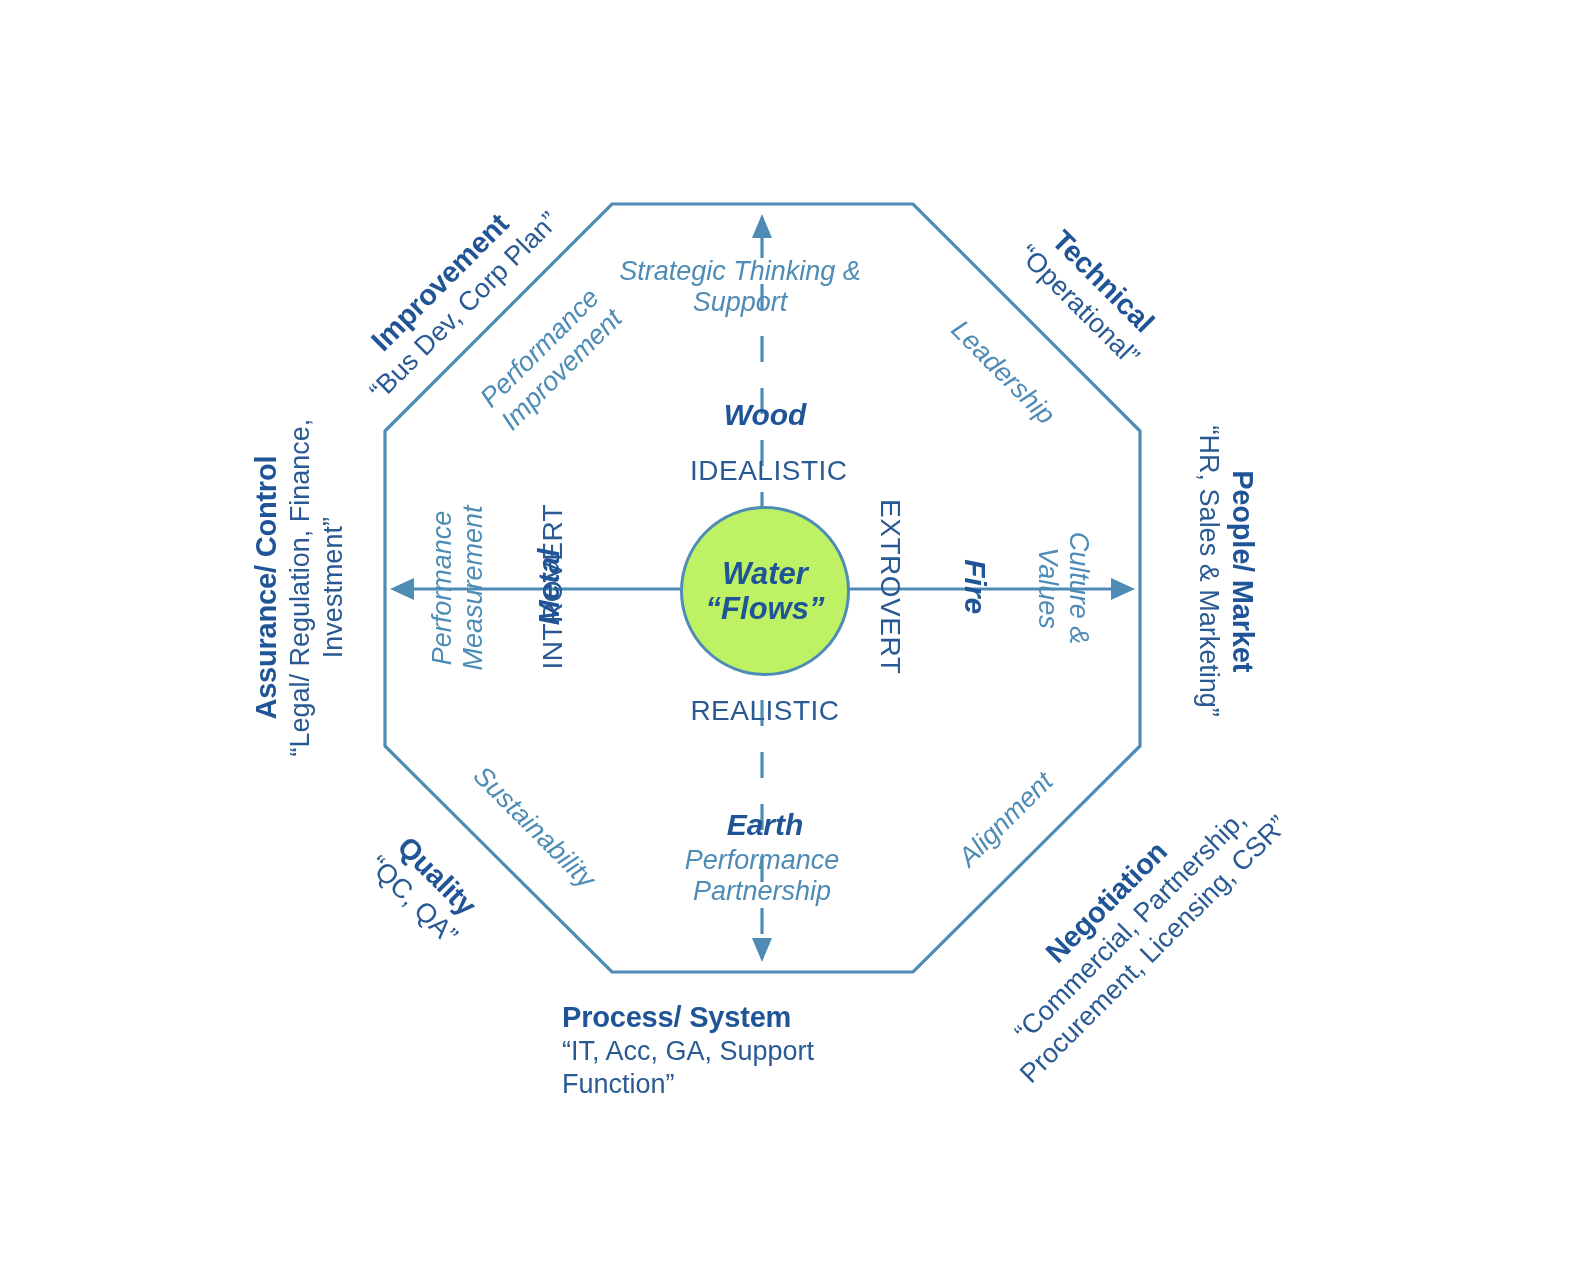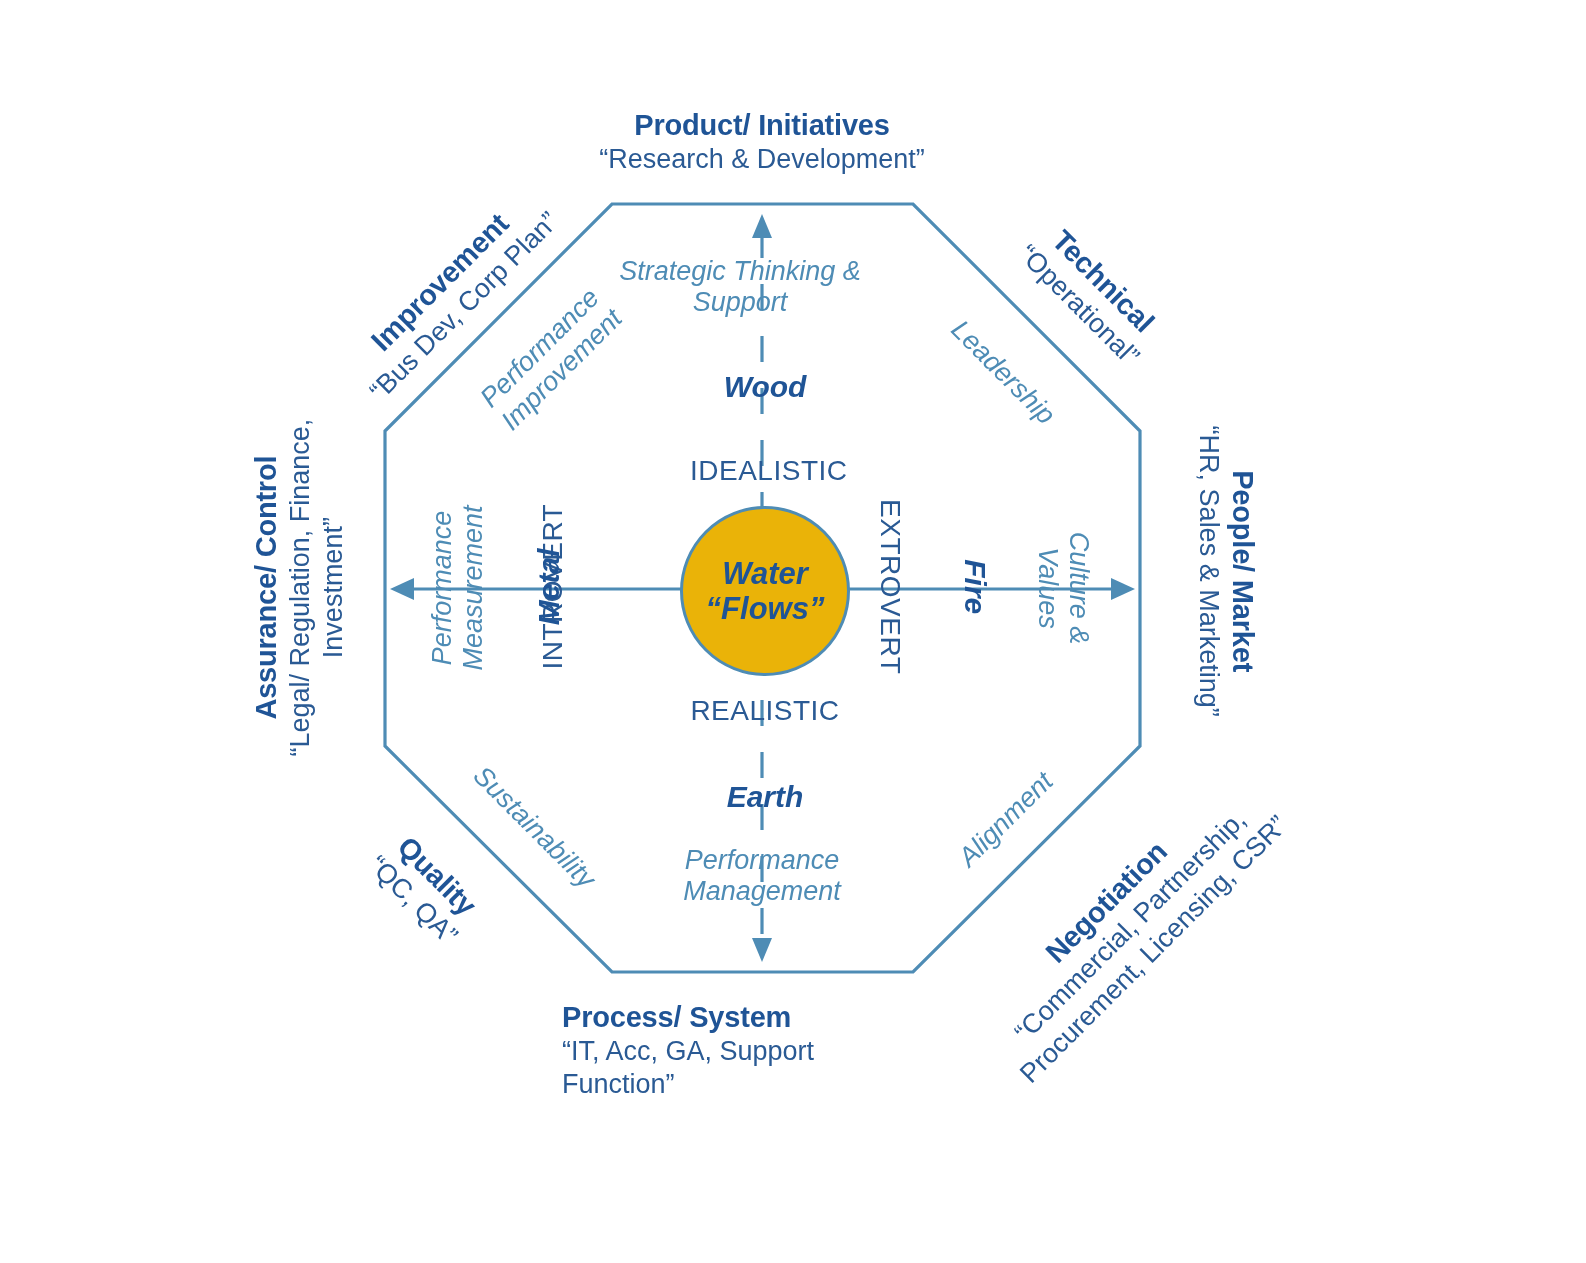--- a/index.html
+++ b/index.html
@@ -56,20 +56,21 @@
     font-size: 27px;
     line-height: 1.15;
     text-align: center;
   }
   
   .element {
     color: #1F5496;
     font-weight: bold;
     font-style: italic;
     font-size: 30px;
+    margin-top: 28px;
   }
   
   .axis-word {
     color: #2A5A94;
     font-size: 28px;
     letter-spacing: 0.5px;
   }
   
   .center-text {
     color: #1F5496;
@@ -80,21 +81,21 @@
     line-height: 1.14;
   }
   .center-circle {
     position: absolute;
     left: 680px;
     top: 506px;
     width: 164px;
     height: 164px;
     border: 3px solid #4E8CB5;
     border-radius: 50%;
-    background: #eab308;
+    background: #bef264;
     display: flex;
     align-items: center;
     justify-content: center;
   }
   
   .r-45 { transform: rotate(-45deg); }
   .r45  { transform: rotate(45deg); }
   .r-90 { transform: rotate(-90deg); }
   .r90  { transform: rotate(90deg); }
   .o-c  { transform-origin: center center; }
@@ -141,21 +142,21 @@
 
   <div class="lbl element o-c r90" style="left:975px; top:589px; width:140px; text-align:center; margin-left:-70px; margin-top:-19px;">Fire</div>
 
   <div class="lbl inner-desc" style="left:590px; top:256px; width:300px;">
     <div>Strategic Thinking &amp;</div>
     <div>Support</div>
   </div>
 
   <div class="lbl inner-desc" style="left:612px; top:845px; width:300px;">
     <div>Performance</div>
-    <div>Management</div>
+    <div>Partnership</div>
   </div>
 
   <div class="lbl inner-desc o-c r-90" style="left:458px; top:589px; width:300px; margin-left:-150px; margin-top:-32px;">
     <div>Performance</div>
     <div>Measurement</div>
   </div>
 
   <div class="lbl inner-desc o-c r90" style="left:1063px; top:589px; width:300px; margin-left:-150px; margin-top:-32px;">
     <div>Culture &amp;</div>
     <div>Values</div>
@@ -165,24 +166,20 @@
     <div>Performance</div>
     <div>Improvement</div>
   </div>
 
   <div class="lbl inner-desc o-c r45" style="left:1003px; top:375px; width:260px; margin-left:-130px; margin-top:-18px;">Leadership</div>
 
   <div class="lbl inner-desc o-c r45" style="left:534px; top:830px; width:300px; margin-left:-150px; margin-top:-18px;">Sustainability</div>
 
   <div class="lbl inner-desc o-c r-45" style="left:1006px; top:822px; width:260px; margin-left:-130px; margin-top:-18px;">Alignment</div>
 
-  <div class="cat-block" style="left:562px; top:108px; width:400px; text-align:center;">
-    <div class="cat-title">Product/ Initiatives</div>
-    <div class="cat-sub">“Research &amp; Development”</div>
-  </div>
 
   <div class="cat-block o-c r-45" style="left:452px; top:298px; width:420px; text-align:center; margin-left:-210px; margin-top:-38px;">
     <div class="cat-title">Improvement</div>
     <div class="cat-sub">“Bus Dev, Corp Plan”</div>
   </div>
 
   <div class="cat-block o-c r45" style="left:1091px; top:297px; width:340px; text-align:center; margin-left:-170px; margin-top:-38px;">
     <div class="cat-title">Technical</div>
     <div class="cat-sub">“Operational”</div>
   </div>

